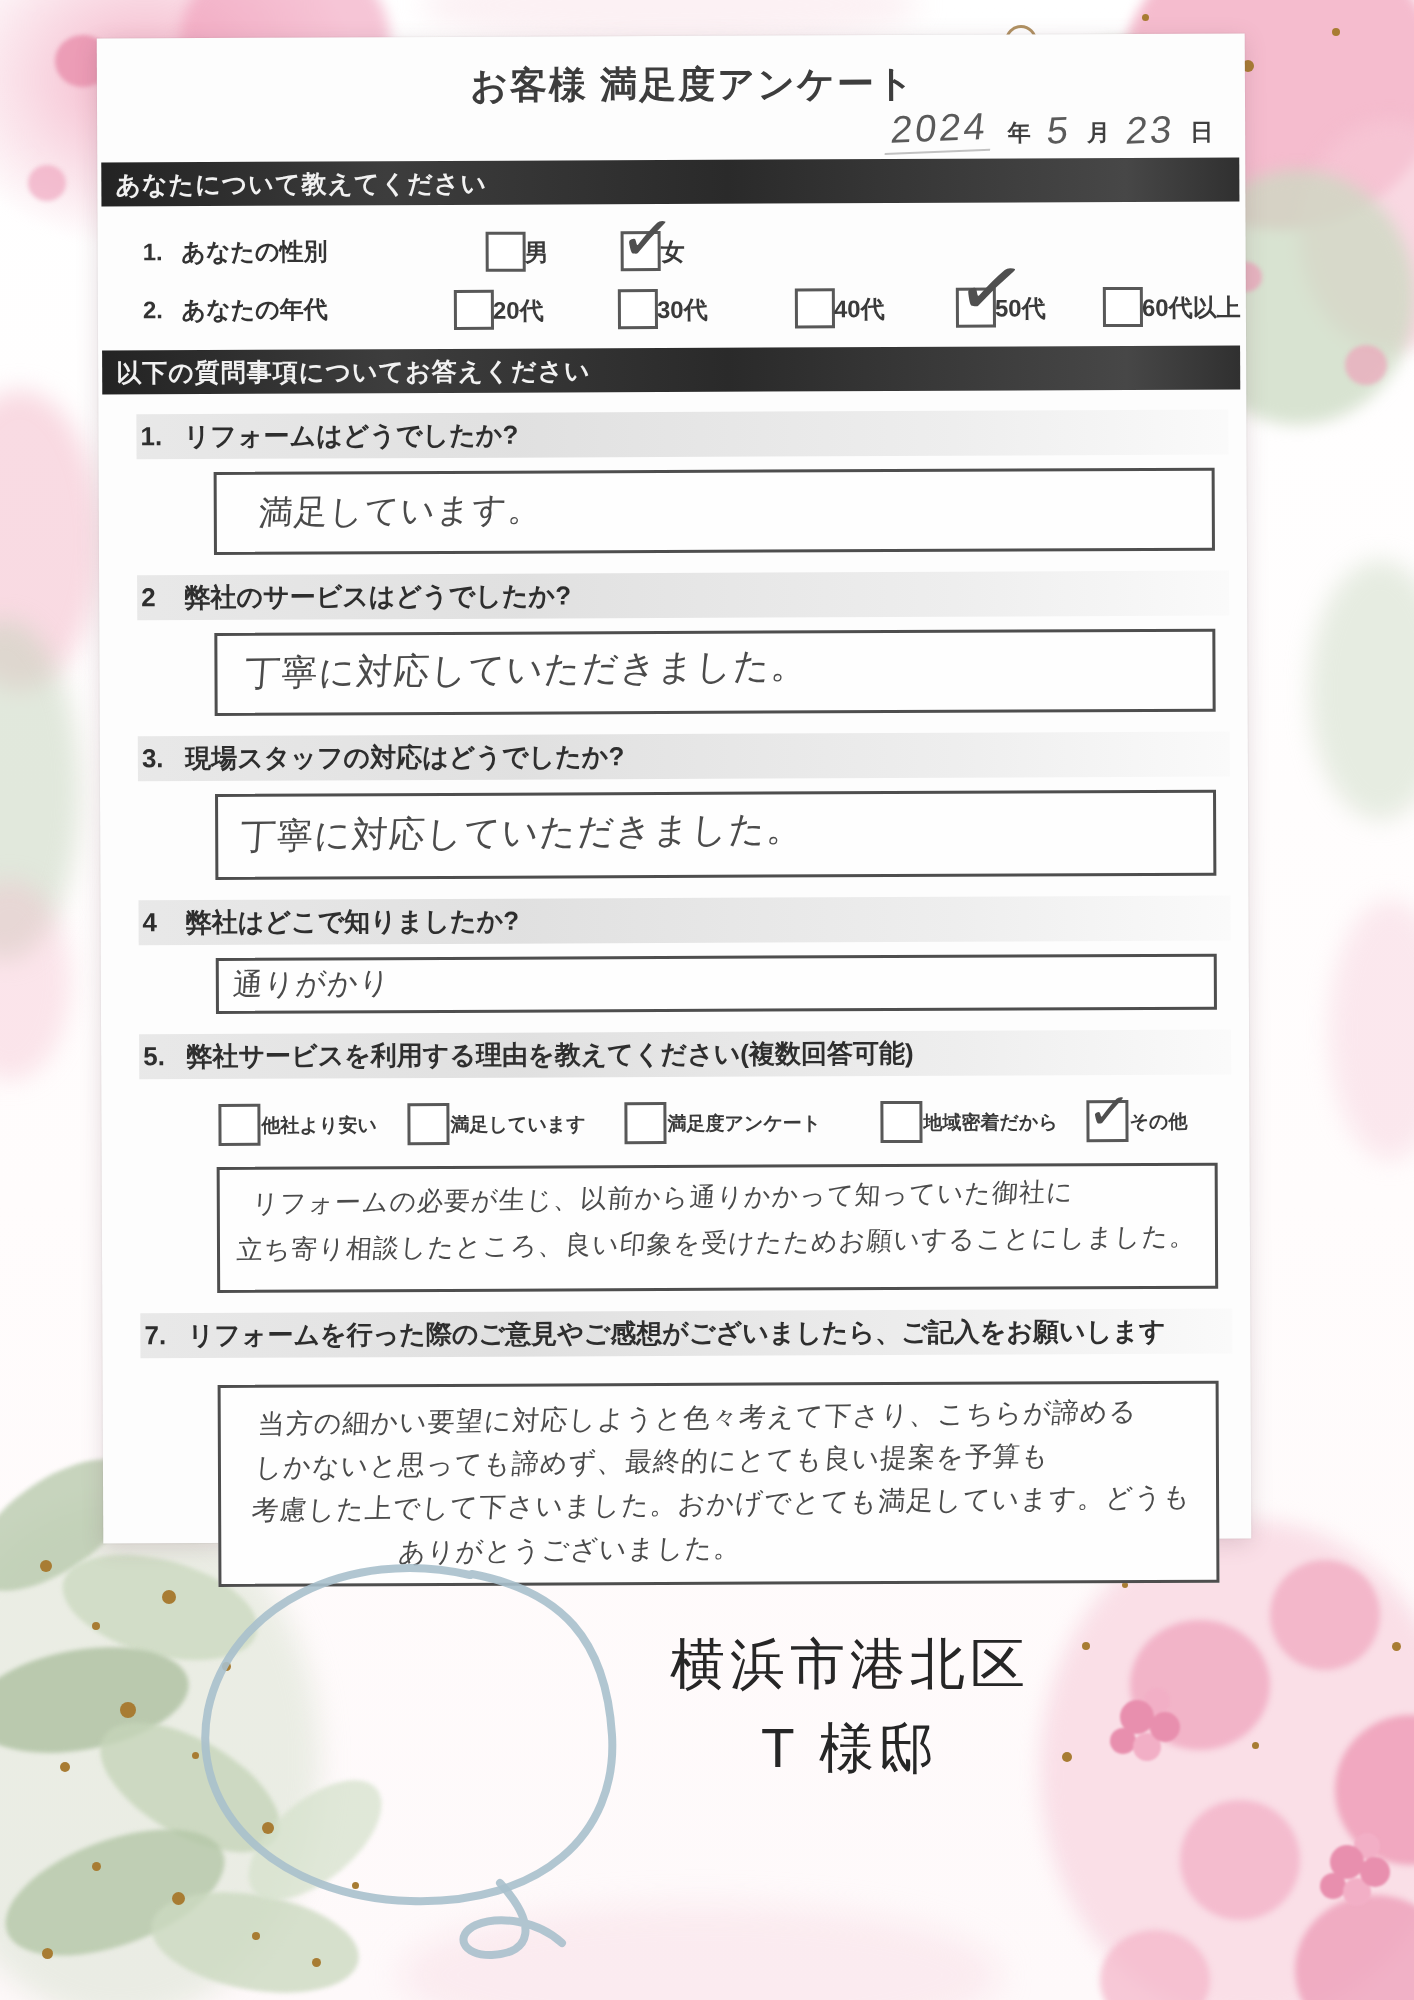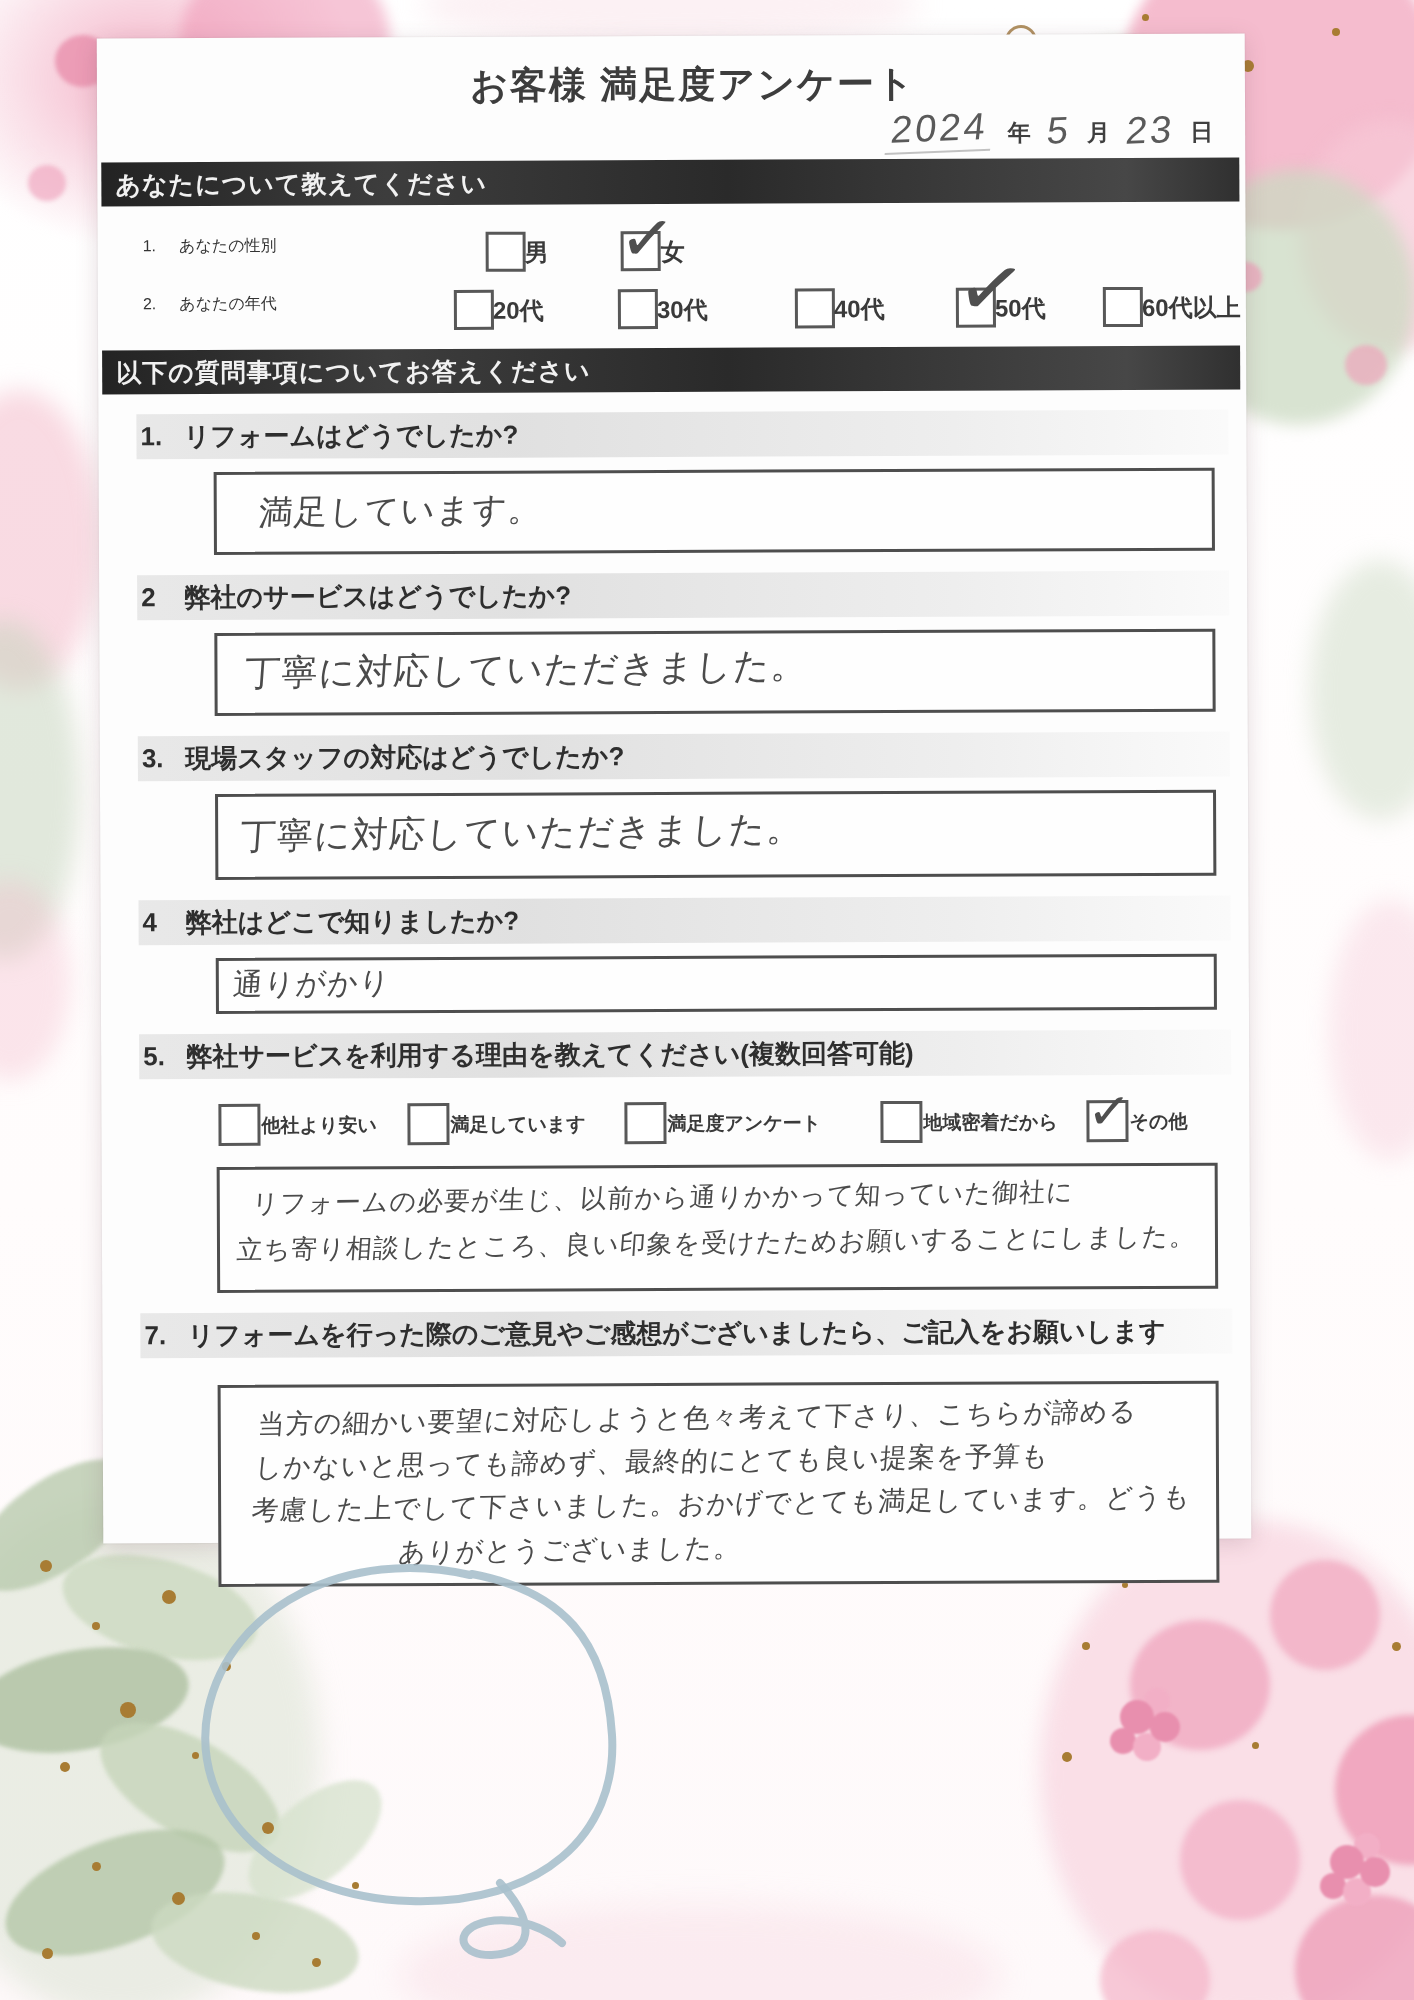--- a/index.html
+++ b/index.html
@@ -23,21 +23,21 @@
   .date-row .hwv{font-size:38px;color:#5a5a5a;display:inline-block;transform:skewX(-8deg) rotate(-2deg);letter-spacing:3px;}
   .date-row .year{border-bottom:2px solid rgba(120,120,120,.45);padding:0 4px 1px;}
   .date-row .unit{font-size:23px;font-weight:bold;color:#3f3f3f;padding:0 2px 4px;}
   .secbar{margin:6px 6px 0 4px;height:34px;padding:6px 0 4px 14px;
           background:linear-gradient(90deg,#232323,#3d3d3d 25%,#2a2a2a 55%,#474747 90%,#303030);
           color:#f1f1f1;font-size:25px;font-weight:bold;letter-spacing:1px;}
   .secbar.second{margin-top:18px;}
   .optrow{position:relative;height:46px;margin-top:22px;}
   .optrow.age{margin-top:12px;}
   .optrow.q5row{margin-top:22px;height:44px;}
-  .qline{position:absolute;left:45px;top:8px;font-size:16px;font-weight:normal;color:#333;}
+  .qline{position:absolute;left:45px;top:8px;font-size:24px;font-weight:bold;color:#333;}
   .qline .num{display:inline-block;min-width:32px;}
   .cb{position:absolute;top:5px;width:34px;height:34px;border:3px solid #585858;background:#fff;}
   .q5row .cb{width:36px;height:36px;top:3px;}
   .cb.checked::after{content:"\2713";position:absolute;left:-4px;top:-34px;font-size:66px;color:#4f4f4f;
                      font-family:"DejaVu Sans",sans-serif;transform:rotate(6deg);}
   .cb.check-tall.checked::after{font-size:82px;top:-50px;left:-2px;transform:rotate(10deg);}
   .cb.check-small.checked::after{font-size:52px;top:-22px;left:-2px;transform:rotate(4deg);}
   .opt{position:absolute;top:10px;font-size:24px;font-weight:bold;color:#3a3a3a;}
   .q5row .opt{font-size:19px;top:12px;}
   .q-header{margin:20px 18px 0 38px;padding:5px 6px 5px 4px;font-size:26px;font-weight:bold;color:#2e2e2e;
@@ -256,14 +256,18 @@
 
   </div>
 
   <div class="bubble">
     <svg width="500" height="430" viewBox="0 0 500 430">
       <path d="M 300 30 C 180 2, 60 60, 38 165 C 18 268, 110 352, 240 356 C 370 360, 448 290, 442 190 C 436 95, 392 46, 302 29" fill="none" stroke="#a9c0cc" stroke-width="8" stroke-linecap="round" opacity="0.9"></path>
       <path d="M 330 338 C 368 380, 362 408, 322 410 C 292 411, 284 390, 306 380 C 330 370, 368 376, 392 398" fill="none" stroke="#a9c0cc" stroke-width="8" stroke-linecap="round" opacity="0.9"></path>
     </svg>
   </div>
 
+  <div class="location">
+    <div class="line1">横浜市港北区</div>
+    <div class="line2">T 様邸</div>
+  </div>
 
 </div>
 
 </body></html>

